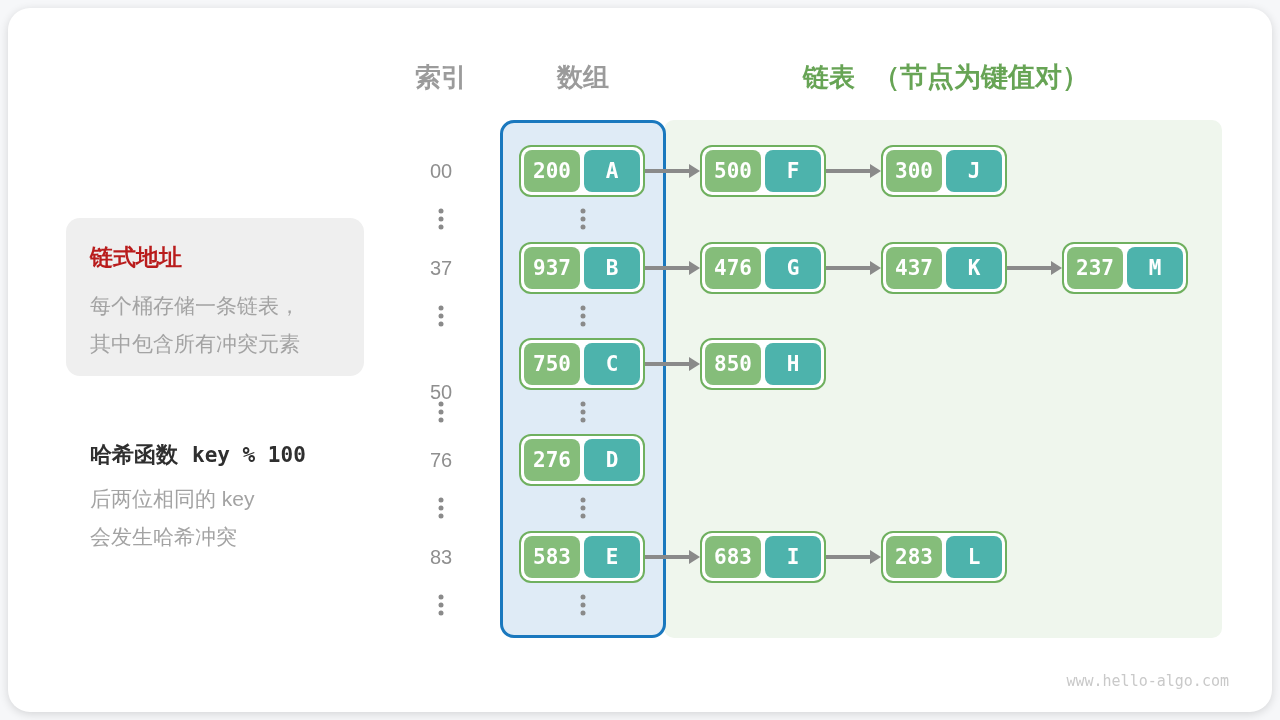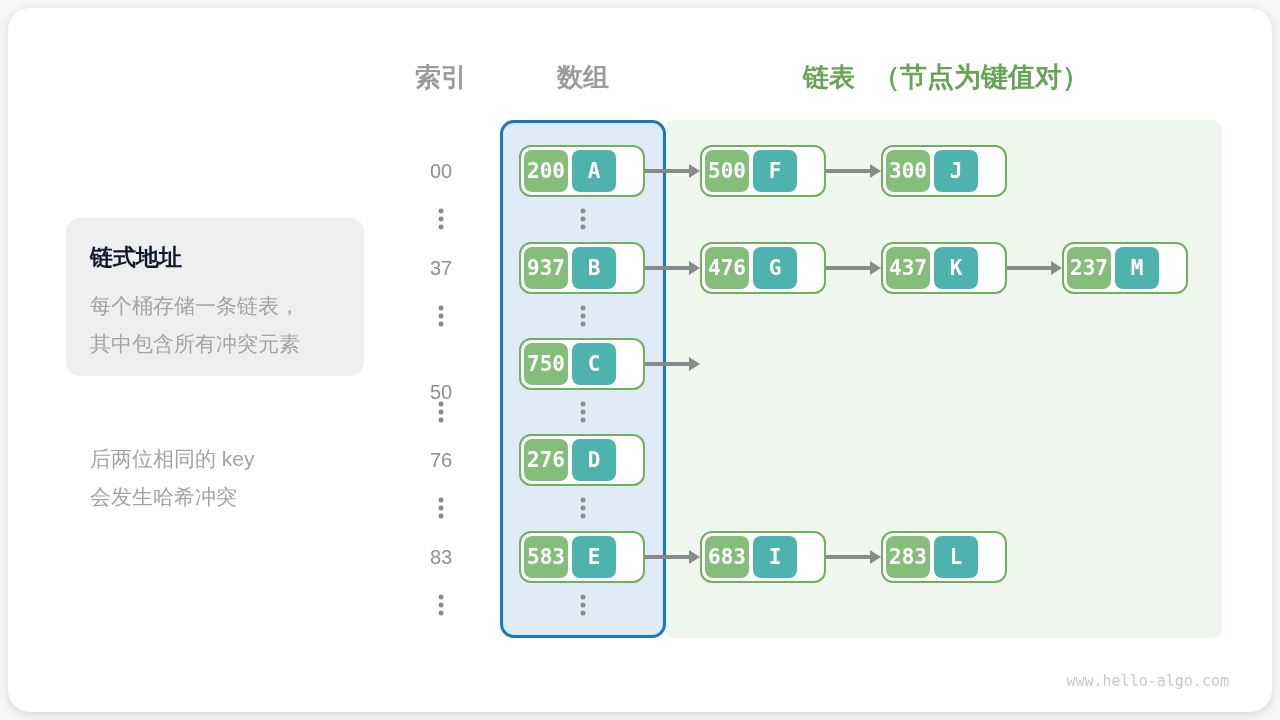--- a/index.html
+++ b/index.html
@@ -44,21 +44,21 @@
 
   
   .info-box {
     position: absolute;
     left: 58px; top: 210px;
     width: 298px; height: 158px;
     background: #efefef;
     border-radius: 14px;
     padding: 24px 24px 0 24px;
   }
-  .info-title { font-size: 23px; font-weight: 700; color: #0f172a; margin-bottom: 14px; }
+  .info-title { font-size: 23px; font-weight: 700; color: #b91c1c; margin-bottom: 14px; }
   .info-line  { font-size: 21px; color: #a3a3a3; line-height: 38px; }
 
   
   .hash-note { position: absolute; left: 82px; top: 432px; }
   .hash-title { margin-bottom: 10px; white-space: nowrap; }
   .hash-title-cn { font-size: 22px; font-weight: 700; color: #2f2f2f; }
   .hash-formula  { font-size: 21px; font-weight: 700; color: #2f2f2f; margin-left: 14px; }
   .hash-line  { font-size: 21px; color: #a3a3a3; line-height: 38px; }
 
   
@@ -109,21 +109,21 @@
     width: 126px; height: 52px;
     background: #ffffff;
     border: 2px solid var(--node-border);
     border-radius: 12px;
     padding: 3px;
     display: flex;
     gap: 4px;
     flex: none;
   }
   .key-cell, .value-cell {
-    width: 44px; height: 42px;
+    width: 56px; height: 42px;
     border-radius: 8px;
     color: #ffffff;
     font-family: "DejaVu Sans Mono", "Liberation Mono", monospace;
     font-weight: 700;
     font-size: 21px;
     display: flex;
     align-items: center;
     justify-content: center;
   }
   .key-cell   { background: var(--key-green); }
@@ -160,20 +160,21 @@
     <div class="hdr hdr-array">数组</div>
     <div class="hdr hdr-list"><span class="hdr-list-title">链表</span><span class="hdr-list-note">（节点为键值对）</span></div>
 
     <div class="info-box">
       <div class="info-title">链式地址</div>
       <div class="info-line">每个桶存储一条链表，</div>
       <div class="info-line">其中包含所有冲突元素</div>
     </div>
 
     <div class="hash-note">
+      <div class="hash-title"><span class="hash-title-cn">哈希函数</span><span class="hash-formula mono">key % 100</span></div>
       <div class="hash-line">后两位相同的 key</div>
       <div class="hash-line">会发生哈希冲突</div>
     </div>
 
     <div class="list-area"></div>
     <div class="array-col"></div>
     <div id="diagram-layer">
         <div class="index-label" style="left: 433px; top: 163px;">00</div>
         <div class="diagram-row" style="top: 137px; left: 511px;">
           <div class="kv-node">
@@ -231,20 +232,24 @@
         <div class="index-label" style="left: 433px; top: 356px; margin-top: 28px;">50</div>
         <div class="diagram-row" style="top: 330px; left: 511px;">
           <div class="kv-node">
             <span class="key-cell">750</span>
             <span class="value-cell">C</span>
           </div>
           <div class="arrow">
             <span class="arrow-line"></span>
             <span class="arrow-head"></span>
           </div>
+          <div class="kv-node">
+            <span class="key-cell">850</span>
+            <span class="value-cell">H</span>
+          </div>
         </div>
         <div class="index-label" style="left: 433px; top: 452px;">76</div>
         <div class="diagram-row" style="top: 426px; left: 511px;">
           <div class="kv-node">
             <span class="key-cell">276</span>
             <span class="value-cell">D</span>
           </div>
         </div>
         <div class="index-label" style="left: 433px; top: 549px;">83</div>
         <div class="diagram-row" style="top: 523px; left: 511px;">

